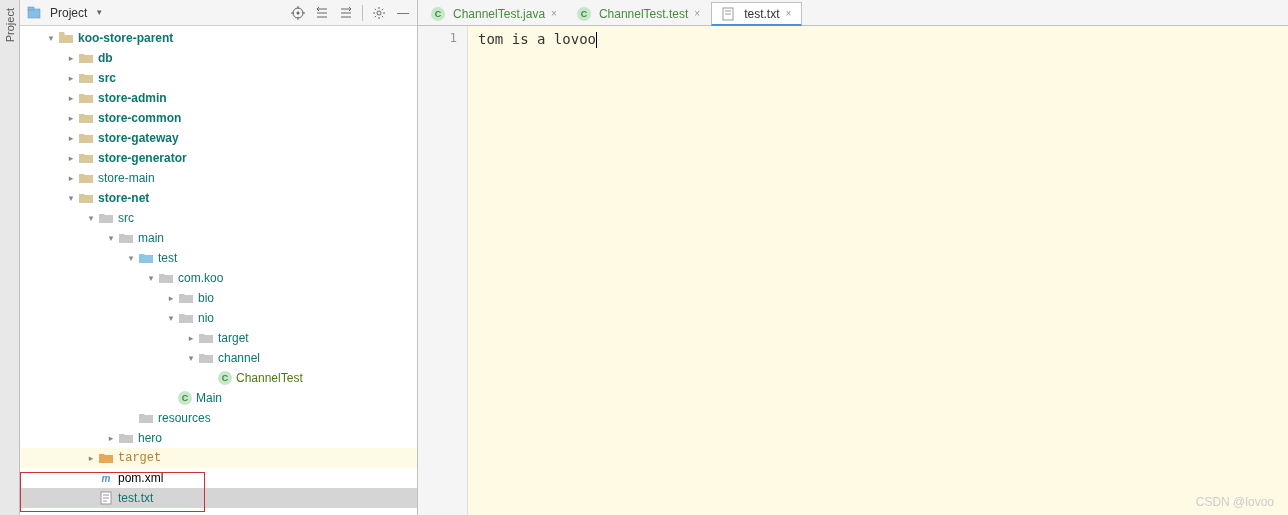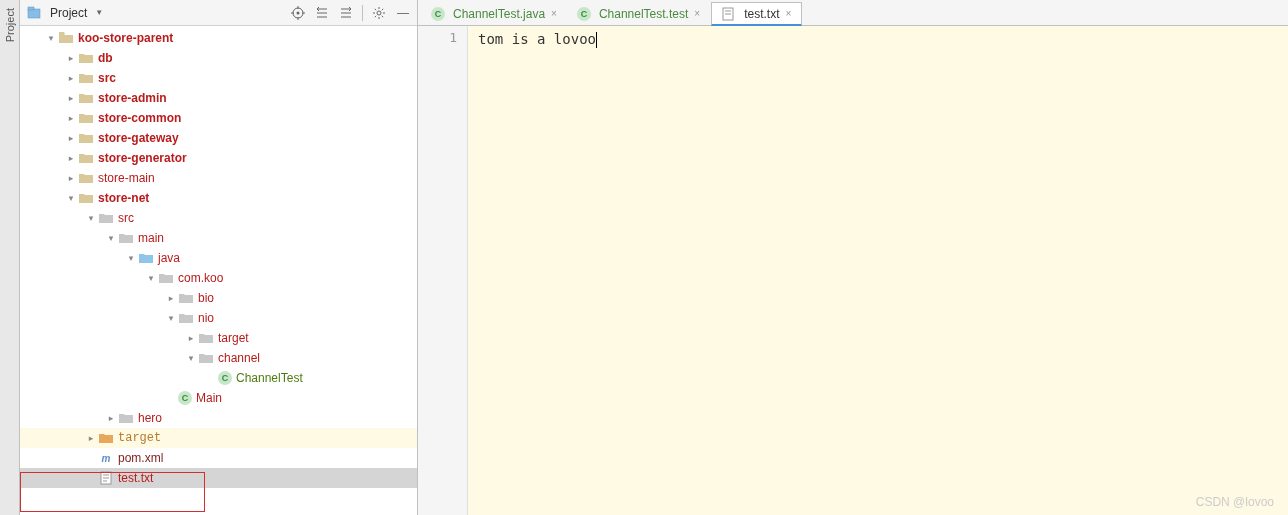--- a/index.html
+++ b/index.html
@@ -102,21 +102,21 @@
     .java-icon {
       background: #c8e6c9;
       border-radius: 50%;
       width: 14px; height: 14px;
       color: #388e3c;
       font-size: 9px;
       font-weight: bold;
     }
     .txt-icon { color: #888; }
     .xml-icon { color: #5b8fc7; font-style: italic; font-weight: bold; font-size: 10px; }
-    .tree-label { color: #b91c1c; }
+    .tree-label { color: #0f766e; }
     .tree-label.bold { font-weight: bold; }
     .tree-label.green { color: #4d7c0f; }
     .tree-label.orange { color: #b57c2f; font-family: Liberation Mono, monospace; }
     
     .red-box {
       border: 1px solid #d03030;
       position: absolute;
     }
     
     
@@ -364,21 +364,21 @@
           </span>
         <span class="tree-label">main</span>
       </div>
       <div class="tree-row" style="padding-left:104px">
         <span class="tree-toggle">▾</span>
         <span class="tree-icon folder-blue">
             <svg width="14" height="12" viewBox="0 0 14 12">
               <path d="M0 2h5l1 1h8v8H0z" fill="#8ec5e8"></path>
             </svg>
           </span>
-        <span class="tree-label">java</span>
+        <span class="tree-label">test</span>
       </div>
       <div class="tree-row" style="padding-left:124px">
         <span class="tree-toggle">▾</span>
         <span class="tree-icon folder-gray">
             <svg width="14" height="12" viewBox="0 0 14 12">
               <path d="M0 2h5l1 1h8v8H0z" fill="#c8c8c8"></path>
             </svg>
           </span>
         <span class="tree-label">com.koo</span>
       </div>
@@ -419,41 +419,49 @@
         <span class="tree-label">channel</span>
       </div>
       <div class="tree-row" style="padding-left:198px">
         <span class="tree-icon java-icon">C</span>
         <span class="tree-label green">ChannelTest</span>
       </div>
       <div class="tree-row" style="padding-left:158px">
         <span class="tree-icon java-icon">C</span>
         <span class="tree-label">Main</span>
       </div>
+      <div class="tree-row" style="padding-left:118px">
+        <span class="tree-icon folder-gray">
+            <svg width="14" height="12" viewBox="0 0 14 12">
+              <path d="M0 2h5l1 1h8v8H0z" fill="#c8c8c8"></path>
+            </svg>
+          </span>
+        <span class="tree-label">resources</span>
+      </div>
       <div class="tree-row" style="padding-left:84px">
         <span class="tree-toggle">▸</span>
         <span class="tree-icon folder-gray">
             <svg width="14" height="12" viewBox="0 0 14 12">
               <path d="M0 2h5l1 1h8v8H0z" fill="#c8c8c8"></path>
             </svg>
           </span>
         <span class="tree-label">hero</span>
       </div>
       <div class="tree-row highlighted" style="padding-left:64px">
         <span class="tree-toggle">▸</span>
         <span class="tree-icon folder-orange">
             <svg width="14" height="12" viewBox="0 0 14 12">
               <path d="M0 2h5l1 1h8v8H0z" fill="#e8a85c"></path>
             </svg>
           </span>
         <span class="tree-label orange">target</span>
       </div>
       <div class="tree-row" style="padding-left:78px">
         <span class="tree-icon xml-icon">m</span>
-        <span class="tree-label" style="color:#7f1d1d">pom.xml</span>
+        <span class="tree-label" style="color:#000000">pom.xml</span>
       </div>
       <div class="tree-row selected" style="padding-left:78px">
         <span class="tree-icon txt-icon">
           <svg width="12" height="14" viewBox="0 0 12 14">
               <rect x="1" y="1" width="10" height="12" fill="#fff" stroke="#999"></rect>
               <line x1="3" y1="4" x2="9" y2="4" stroke="#999"></line>
               <line x1="3" y1="7" x2="9" y2="7" stroke="#999"></line>
               <line x1="3" y1="10" x2="7" y2="10" stroke="#999"></line>
             </svg>
         </span>

